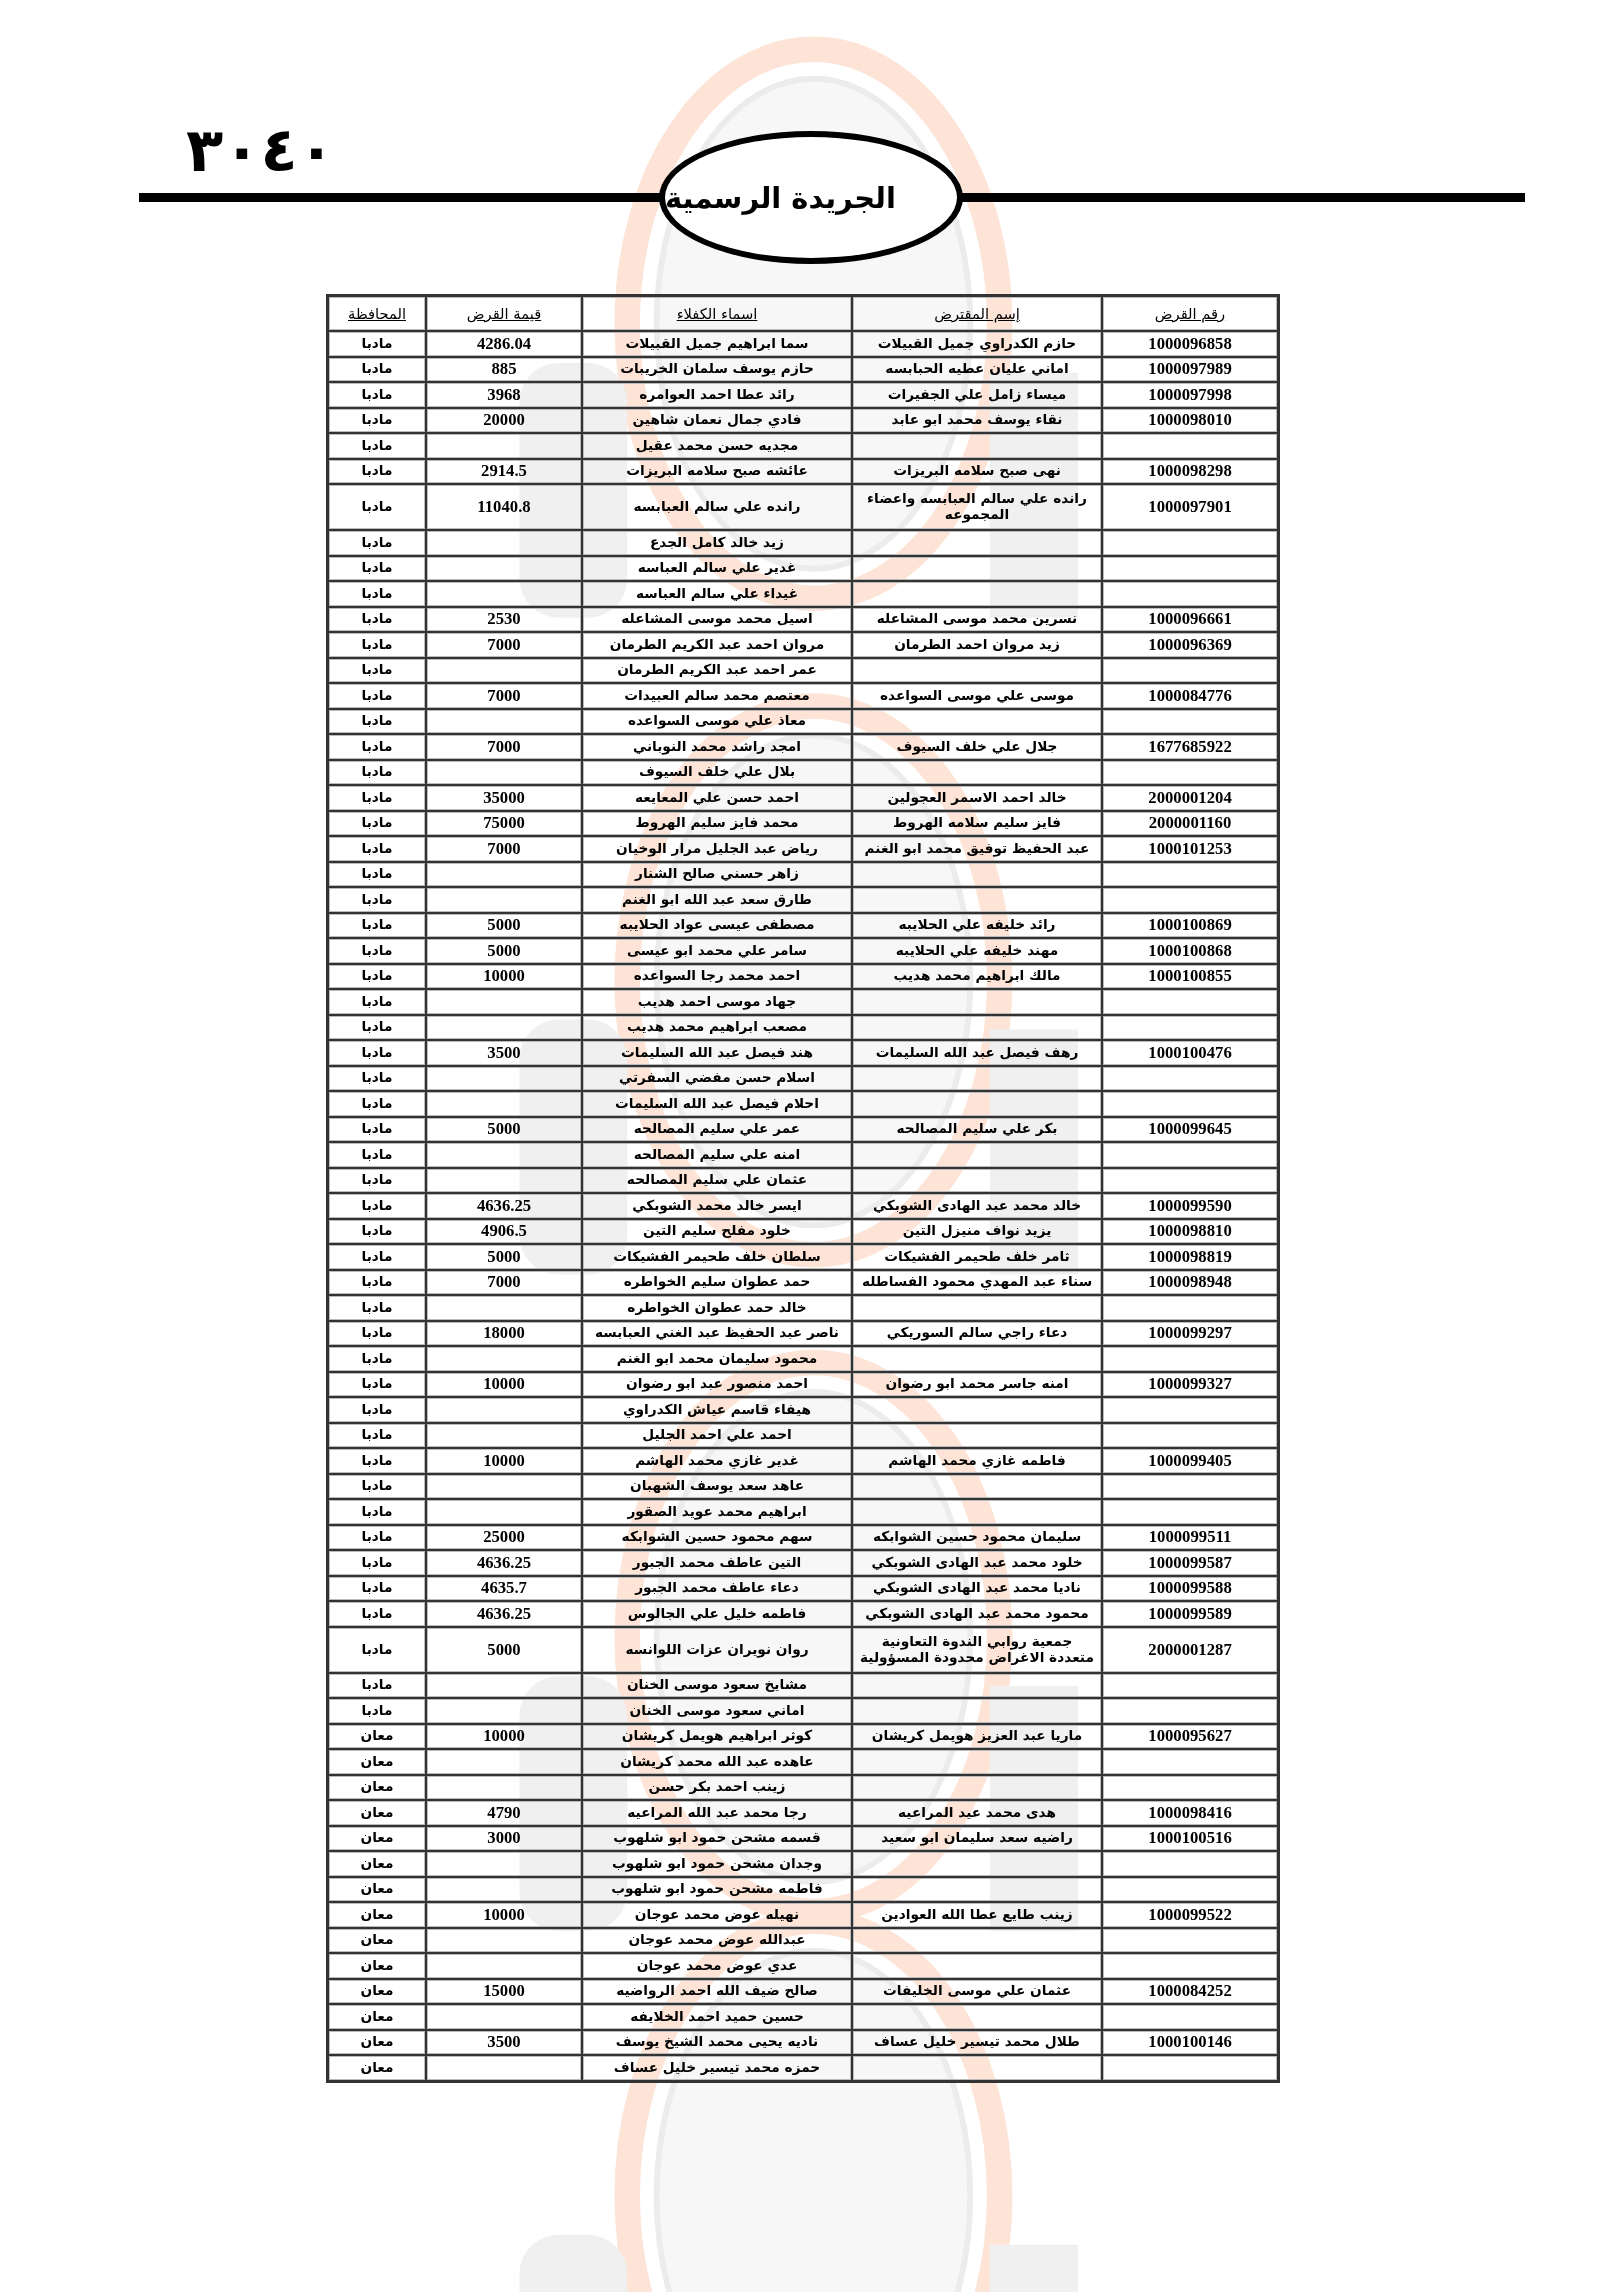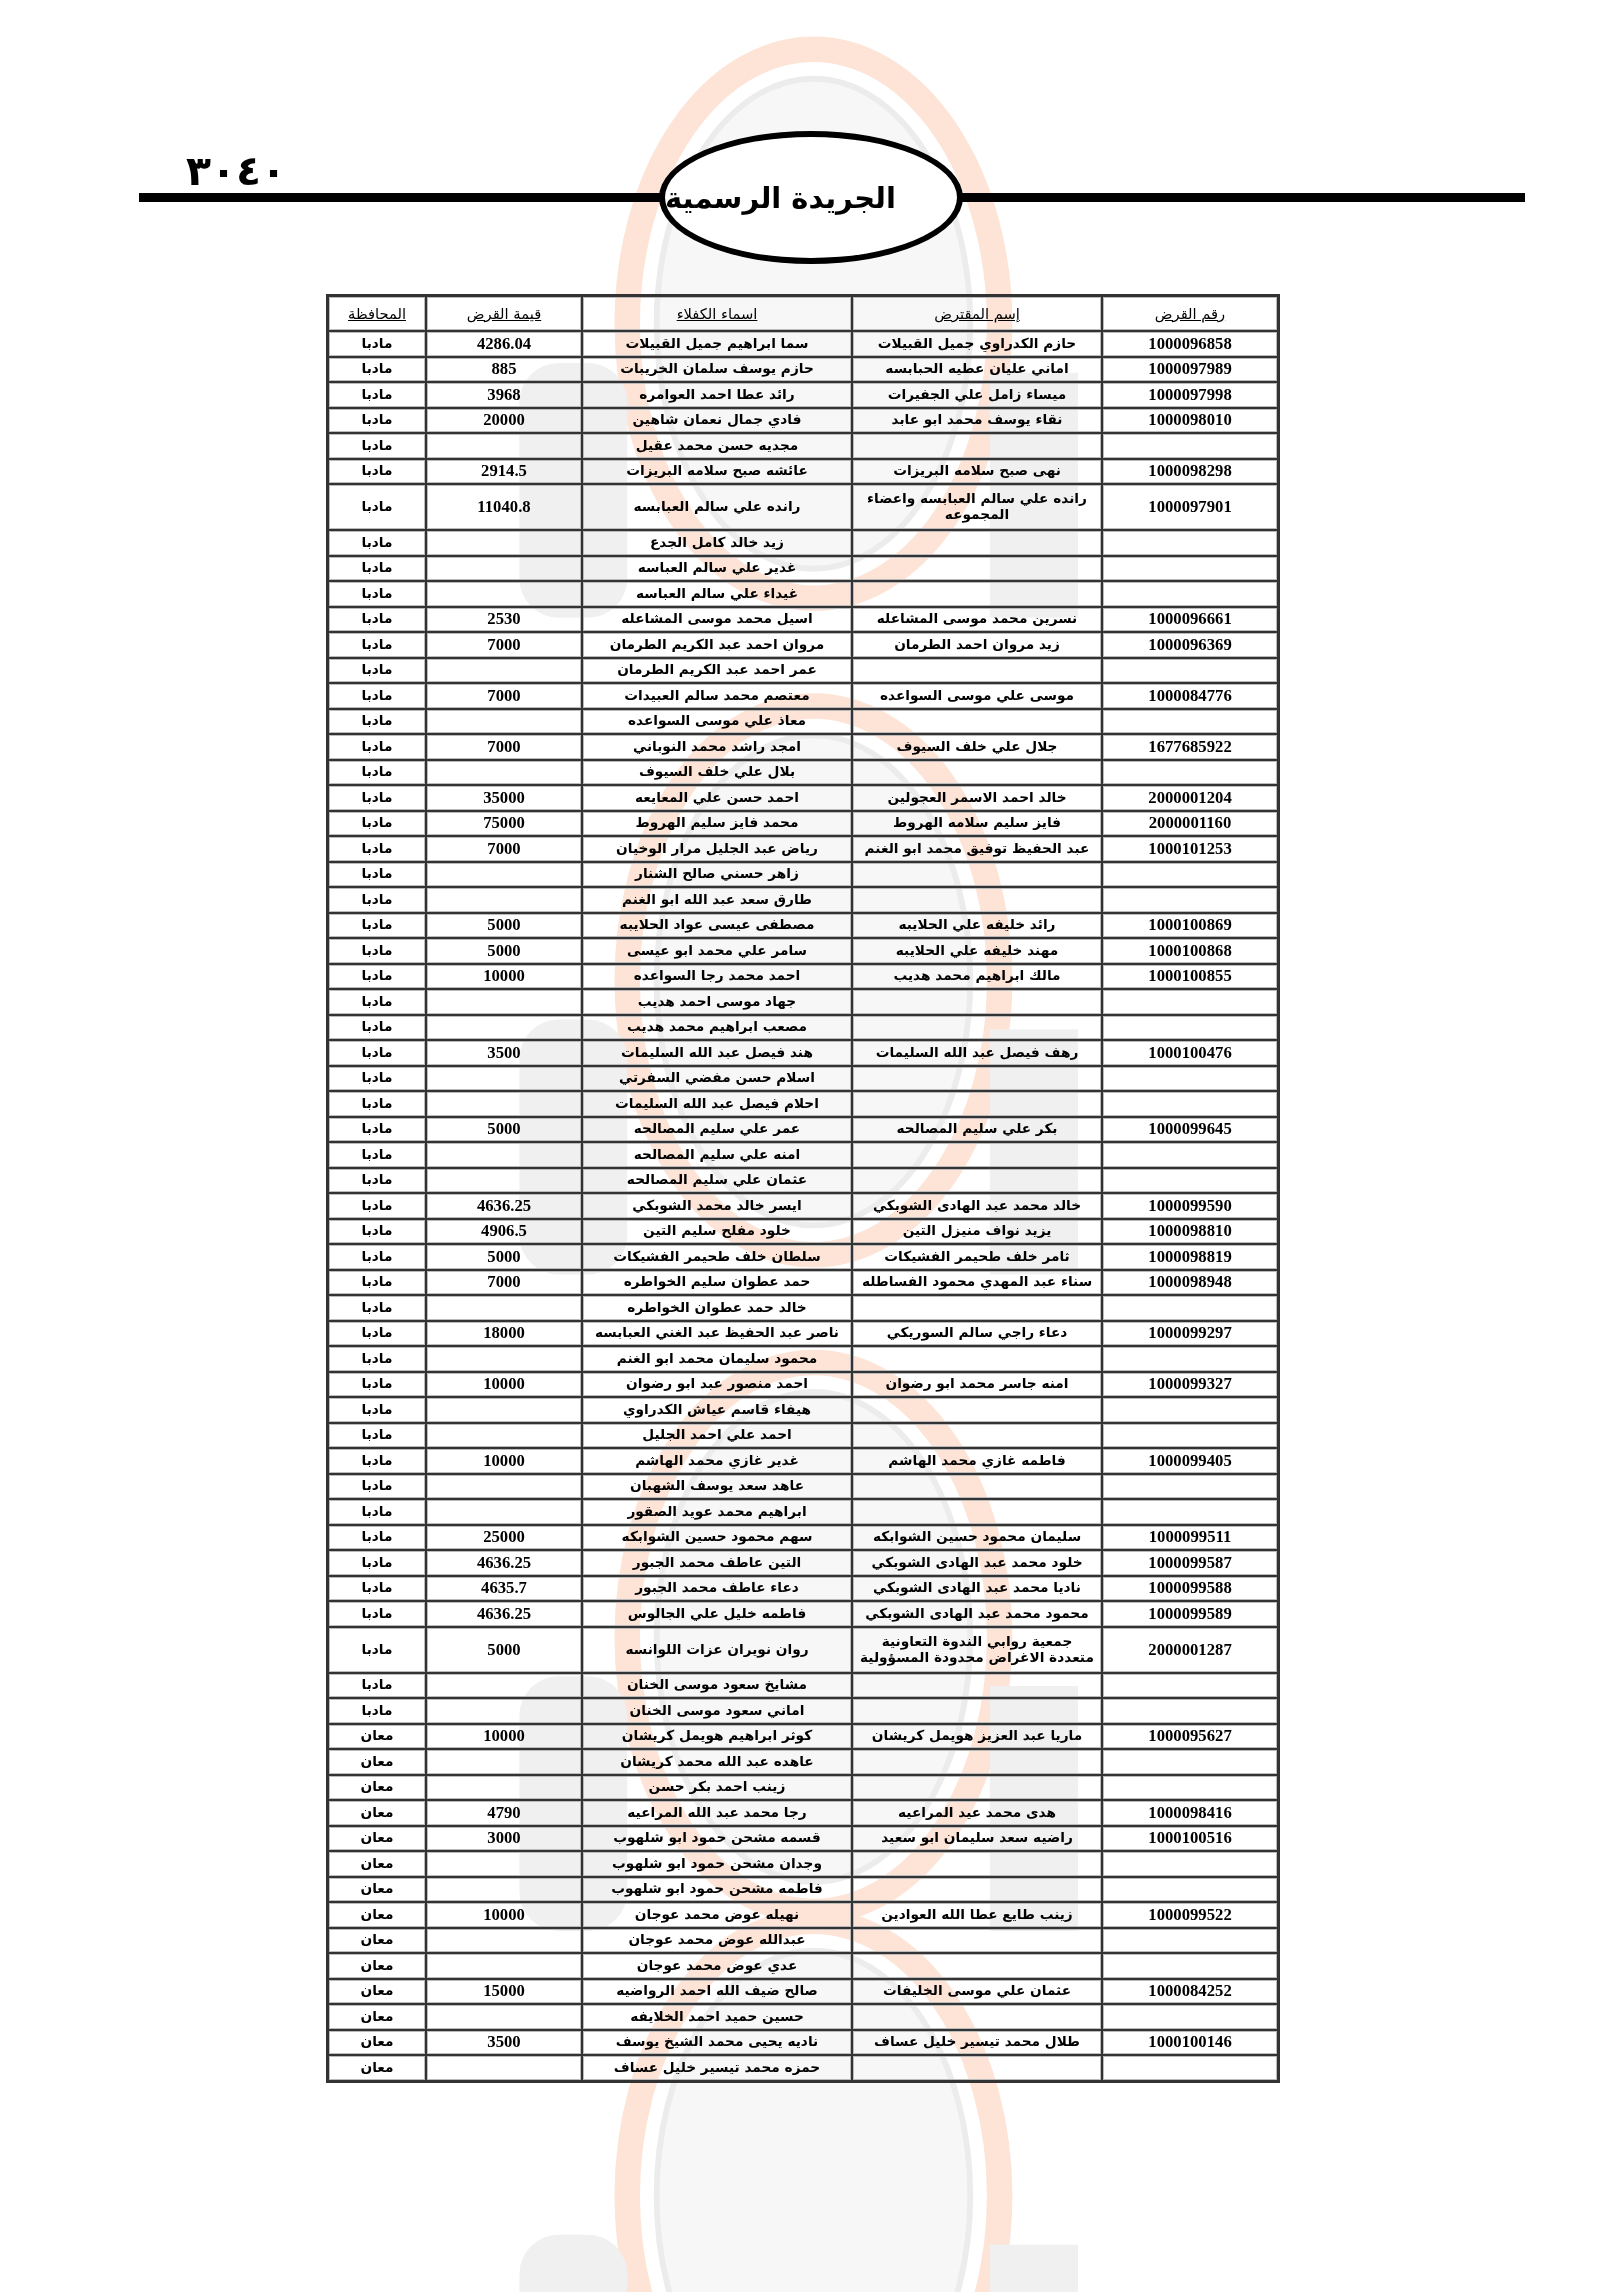--- a/index.html
+++ b/index.html
@@ -1,18 +1,18 @@
 <!DOCTYPE html>
 <html><head>
 <meta charset="utf-8">
 <style>
   html, body { margin: 0; padding: 0; background: #ffffff; }
   body { width: 1621px; height: 2293px; position: relative; overflow: hidden; font-family: "DejaVu Sans", sans-serif; color: #000; }
   .watermark { position: absolute; left: 0; top: 0; width: 1621px; height: 2293px; pointer-events: none; z-index: 0; }
-  .page-number { position: absolute; left: 186px; top: 137px; font-family: "DejaVu Sans", sans-serif; font-weight: bold; font-size: 41px; line-height: 69px; letter-spacing: 2px; z-index: 2; }
+  .page-number { position: absolute; left: 186px; top: 115px; font-family: "DejaVu Sans", sans-serif; font-weight: bold; font-size: 61px; line-height: 69px; letter-spacing: 2px; z-index: 2; }
   .header-rule { position: absolute; left: 139px; top: 193px; width: 1386px; height: 8.8px; background: #000; z-index: 1; }
   .title-oval { position: absolute; left: 659px; top: 131px; width: 304px; height: 133px; border: 6.9px solid #000; border-radius: 50%; background: #ffffff; box-sizing: border-box; display: flex; align-items: center; justify-content: flex-start; z-index: 2; }
   .title-oval span { font-family: "DejaVu Sans", sans-serif; font-weight: bold; font-size: 29px; direction: rtl; }
   table.loans { position: absolute; left: 326px; top: 294px; width: 950px; border-collapse: separate; border-spacing: 0; border: 2.9px double #333; direction: ltr; z-index: 3; table-layout: fixed; }
   table.loans td, table.loans th { border: 1px solid #333; outline: 1px solid #bbb; outline-offset: -2.9px; text-align: center; vertical-align: middle; padding: 0 3.9px; overflow: hidden; white-space: nowrap; }
   table.loans th { height: 33px; font-weight: normal; font-size: 14.7px; direction: rtl; text-decoration: underline; }
   table.loans td { height: 23.5px; font-size: 13.7px; font-weight: bold; line-height: 15.7px; }
   table.loans td.ar { direction: rtl; }
   table.loans td.num { font-family: "Liberation Serif", serif; font-size: 16.7px; font-weight: bold; }
   table.loans tr.tall td { height: 44px; white-space: normal; }

